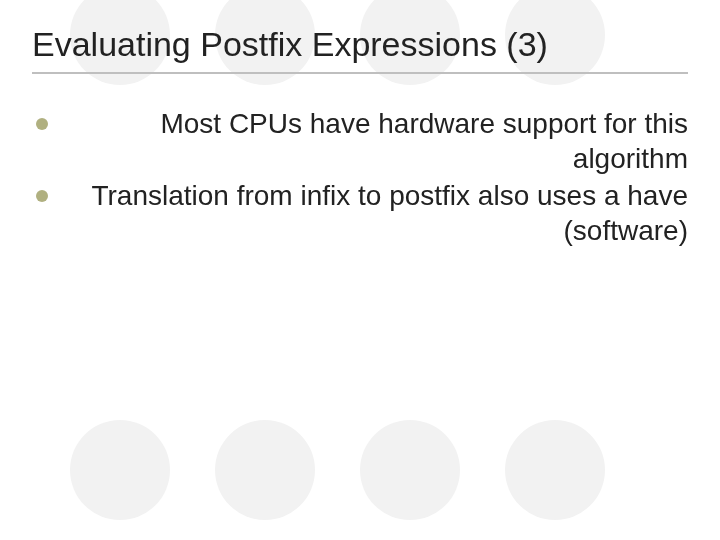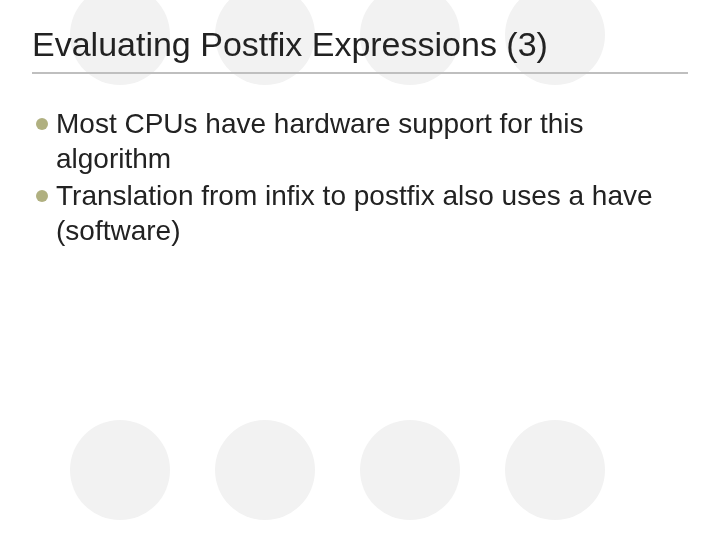--- a/index.html
+++ b/index.html
@@ -64,20 +64,21 @@
     width: 12px;
     height: 12px;
     background: #b0b080;
     border-radius: 50%;
     flex: 0 0 12px;
     margin-top: 12px;
     margin-right: 8px;
   }
   .bullet-text {
     display: inline-block;
+    text-align: right;
   }
 </style>
 </head>
 <body>
 
 <div class="bg-circles">
   <div class="circle c1"></div>
   <div class="circle c2"></div>
   <div class="circle c3"></div>
   <div class="circle c4"></div>

